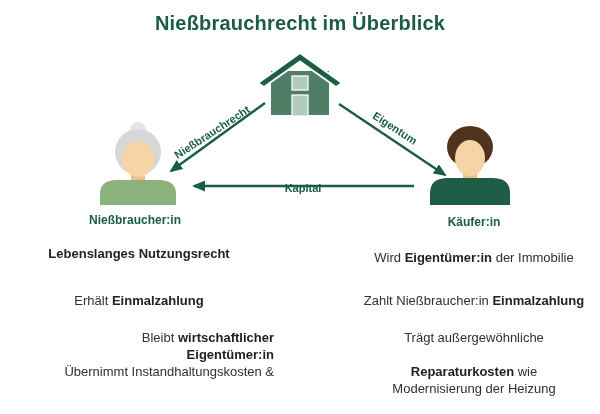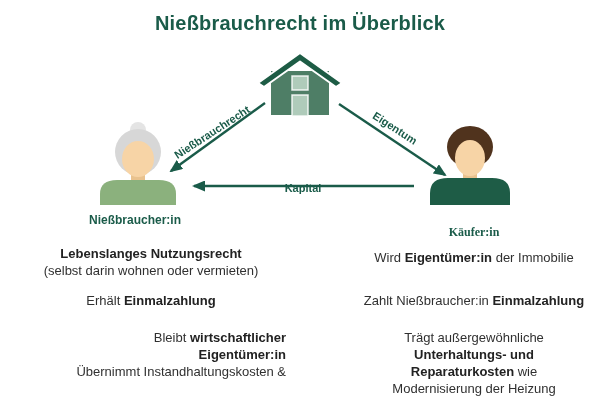--- a/index.html
+++ b/index.html
@@ -10,24 +10,24 @@
            font-size:20px; font-weight:700; color:var(--primary); letter-spacing:.2px; }
   .overlay { position:absolute; left:0; top:0; pointer-events:none; }
   .arrow-label { position:absolute; font-size:11px; font-weight:700; color:var(--primary);
                  text-align:center; white-space:nowrap; }
   .lbl-usufruct { left:137px; top:126px; width:150px; transform:rotate(-33deg); }
   .lbl-ownership { left:345px; top:122px; width:100px; transform:rotate(33deg); }
   .lbl-capital { left:253px; top:182px; width:100px; }
   .person-name { position:absolute; font-size:12px; font-weight:700; color:var(--primary);
                  text-align:center; }
   .name-left { left:15px; top:213px; width:240px; }
-  .name-right { left:354px; top:225px; width:240px;font-family:Liberation Serif, serif; }
+  .name-right { left:354px; top:215px; width:240px; }
   .tb { position:absolute; text-align:center; font-size:13px; line-height:17px; color:var(--text); }
   .tb strong { font-weight:700; color:#222; }
-  .tb.c-left { left:16px; width:270px; }
+  .tb.c-left { left:4px; width:270px; }
   .tb.c-right { left:344px; width:260px; }
   .avatar, .house { position:absolute; }
 </style>
 </head>
 <body>
 
 <div class="stage">
 
   <h1 class="title">Nießbrauchrecht im Überblick</h1>
 
@@ -64,21 +64,21 @@
   <svg class="avatar" style="left:422px; top:121px;" width="96" height="84" viewBox="0 0 96 84">
     <ellipse cx="48" cy="26" rx="23" ry="21" style="fill:var(--hair-brown);"></ellipse>
     <rect x="41" y="48" width="14" height="12" style="fill:var(--skin-shadow);"></rect>
     <ellipse cx="48" cy="37" rx="15" ry="18" style="fill:var(--skin);"></ellipse>
     <path d="M8,84 L8,72 Q8,57 26,57 L70,57 Q88,57 88,72 L88,84 Z" style="fill:var(--shirt-dark);"></path>
   </svg>
 
   <div class="person-name name-left">Nießbraucher:in</div>
   <div class="person-name name-right">Käufer:in</div>
 
-  <p class="tb c-left" style="top:245px;"><strong>Lebenslanges Nutzungsrecht</strong><br><span>(selbst darin wohnen oder vermieten)</span></p>
+  <p class="tb c-left" style="top:245px;"><strong>Lebenslanges Nutzungsrecht</strong><br></p>
   <p class="tb c-left" style="top:292px;text-align:center;"><span>Erhält </span><strong>Einmalzahlung</strong></p>
   <p class="tb c-left" style="top:329px;text-align:right;"><span>Bleibt </span><strong>wirtschaftlicher</strong><br><strong>Eigentümer:in</strong><br><span>Übernimmt Instandhaltungskosten &amp;</span><br></p>
 
   <p class="tb c-right" style="top:249px;"><span>Wird </span><strong>Eigentümer:in</strong><span> der Immobilie</span></p>
   <p class="tb c-right" style="top:292px;"><span>Zahlt Nießbraucher:in </span><strong>Einmalzahlung</strong></p>
-  <p class="tb c-right" style="top:329px;"><span>Trägt außergewöhnliche</span><br><strong>Unterhaltungs- und</strong><br><strong>Reparaturkosten</strong><span> wie</span><br><span>Modernisierung der Heizung</span></p>
+  <p class="tb c-right" style="top:329px;"><span>Trägt außergewöhnliche</span><br><br><strong>Reparaturkosten</strong><span> wie</span><br><span>Modernisierung der Heizung</span></p>
 
 </div>
 
 </body></html>

